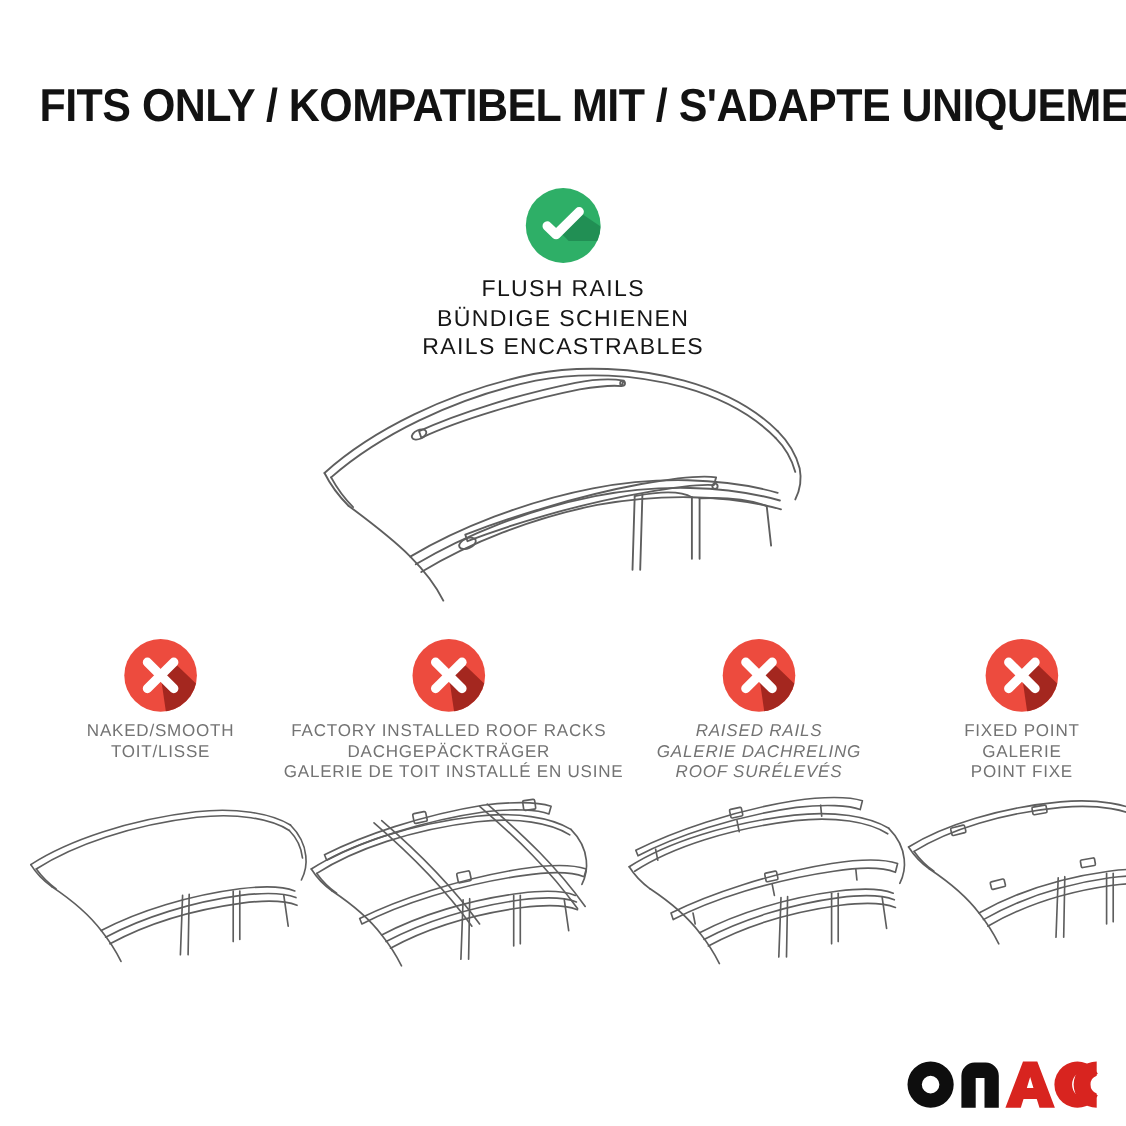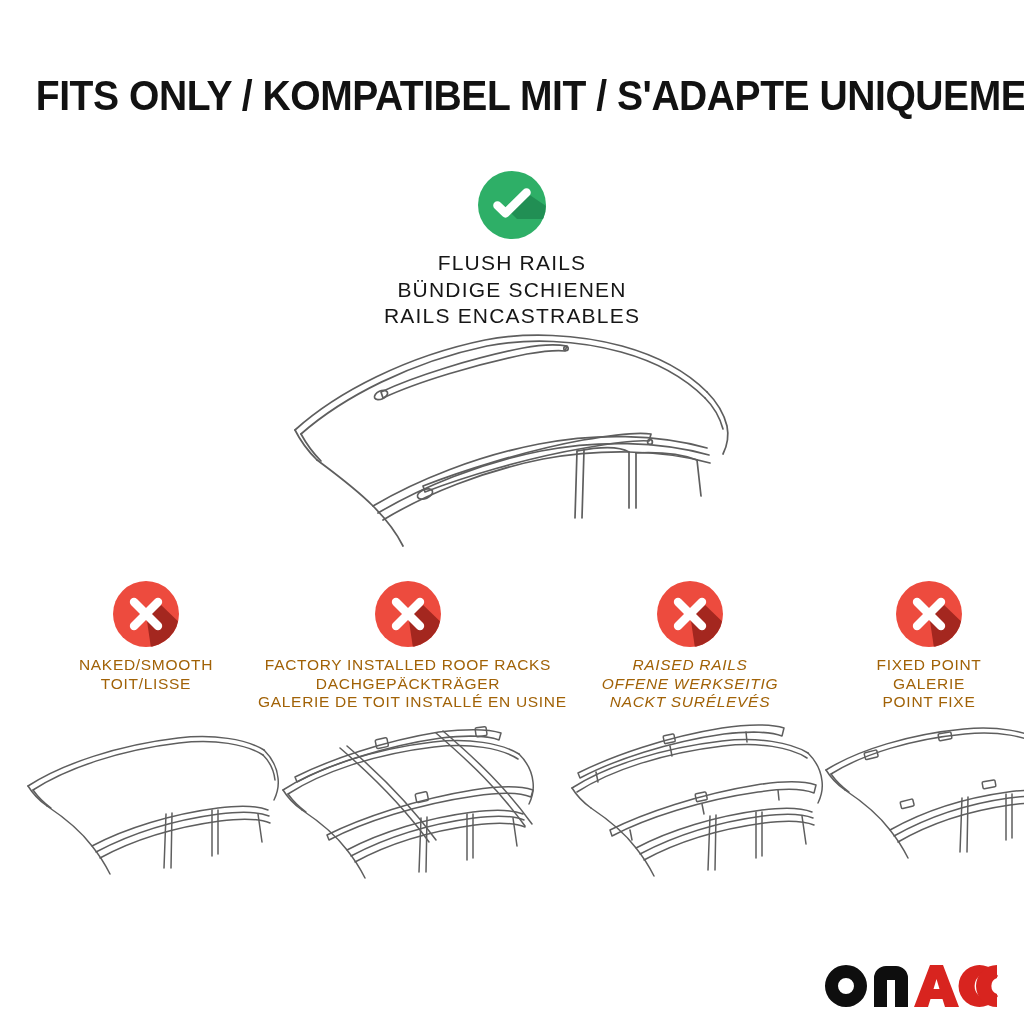--- a/index.html
+++ b/index.html
@@ -66,21 +66,21 @@
     position:absolute;
     top:0;
     text-align:center;
   }
   .col .badge-wrap{width:68px;height:68px;margin:0 auto;}
   .col-label{
     margin-top:8px;
     font-size:15.5px;
     line-height:18.5px;
     letter-spacing:0.7px;
-    color:#a16207;
+    color:#737373;
     font-weight:400;
   }
   .col-label div{white-space:nowrap;}
   .col-art{
     position:absolute;
     left:50%;
     transform:translateX(-50%);
   }
 
   
@@ -286,22 +286,22 @@
             <path d="M34 34 L46 22 L75 50 L75 75 L40 75 Z" fill="#9B231C" opacity="0.9"></path>
           </g>
           <g stroke="#FFFFFF" stroke-width="8.4" stroke-linecap="round">
             <line x1="22" y1="22" x2="46" y2="46"></line>
             <line x1="46" y1="22" x2="22" y2="46"></line>
           </g>
         </svg>
       </div>
       <div class="col-label">
         <div>RAISED RAILS</div>
-        <div>OFFENE WERKSEITIG</div>
-        <div>NACKT SURÉLEVÉS</div>
+        <div>GALERIE DACHRELING</div>
+        <div>ROOF SURÉLEVÉS</div>
       </div>
       <div class="col-art" style="top:140px;">
         <svg viewBox="0 0 280 185" width="280" height="185">
           <g fill="none" stroke="#5E5E5E" stroke-width="1.5" stroke-linecap="round" stroke-linejoin="round">
             <path d="M22 68 C56 46 112 28 172 21 C208 17 240 22 258 33"></path>
             <path d="M27 72 C61 50 114 33 173 26 C209 22 240 27 257 38"></path>
             <path d="M22 68 C27 76 34 83 41 88"></path>
             <path d="M41 88 C56 98 74 112 86 128 C94 138 100 148 104 156"></path>
             <path d="M86 128 C120 110 166 96 212 90 C236 87 252 88 262 92"></path>
             <path d="M90 134 C124 116 168 102 213 96 C237 93 253 94 263 98"></path>

